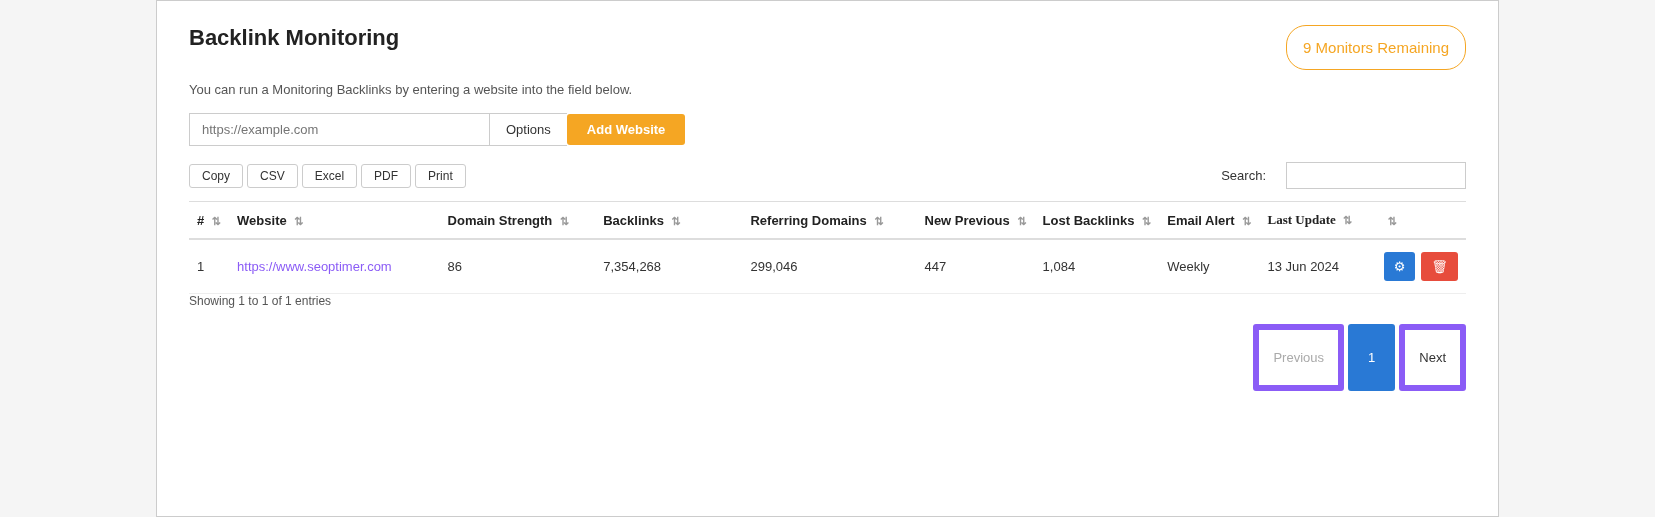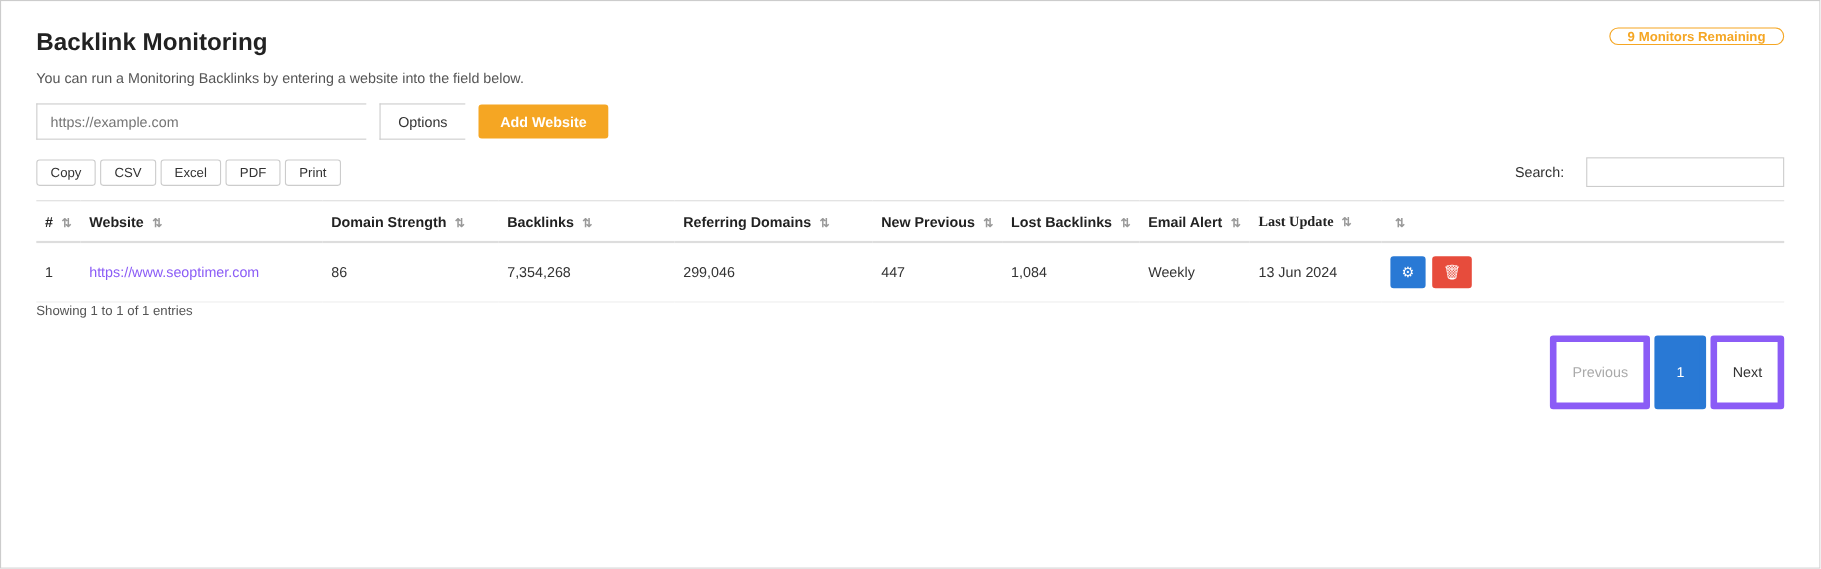--- a/index.html
+++ b/index.html
@@ -6,21 +6,21 @@
     body {
       font-family: Arial, sans-serif;
       font-size: 14px;
       background: #f5f5f5;
       display: flex;
       align-items: center;
       justify-content: center;
       min-height: 100vh;
     }
     .page-wrapper {
-      width: 1655px;
+      width: 1343px;
       height: 517px;
       background: #fff;
       border: 1px solid #ccc;
       padding: 24px 32px;
       position: relative;
       display: flex;
       flex-direction: column;
     }
     .header-row {
       display: flex;
@@ -30,34 +30,34 @@
     }
     .page-title {
       font-size: 22px;
       font-weight: 600;
       color: #222;
     }
     .monitors-badge {
       border: 1.5px solid #f5a623;
       color: #f5a623;
       border-radius: 20px;
-      padding: 0 16px;
-      font-size: 12px;
-      font-weight: 700;
+      padding: 13px 16px;
+      font-size: 15px;
+      font-weight: 400;
       white-space: nowrap;
     }
     .subtitle {
       color: #555;
       font-size: 13px;
       margin-bottom: 16px;
     }
     .input-row {
       display: flex;
       align-items: center;
-      gap: 12px;
+      gap: 0;
       margin-bottom: 16px;
     }
     .url-input {
       border: 1px solid #ccc;
       padding: 8px 12px;
       font-size: 13px;
       width: 300px;
       outline: none;
       color: #aaa;
       border-right: none;

